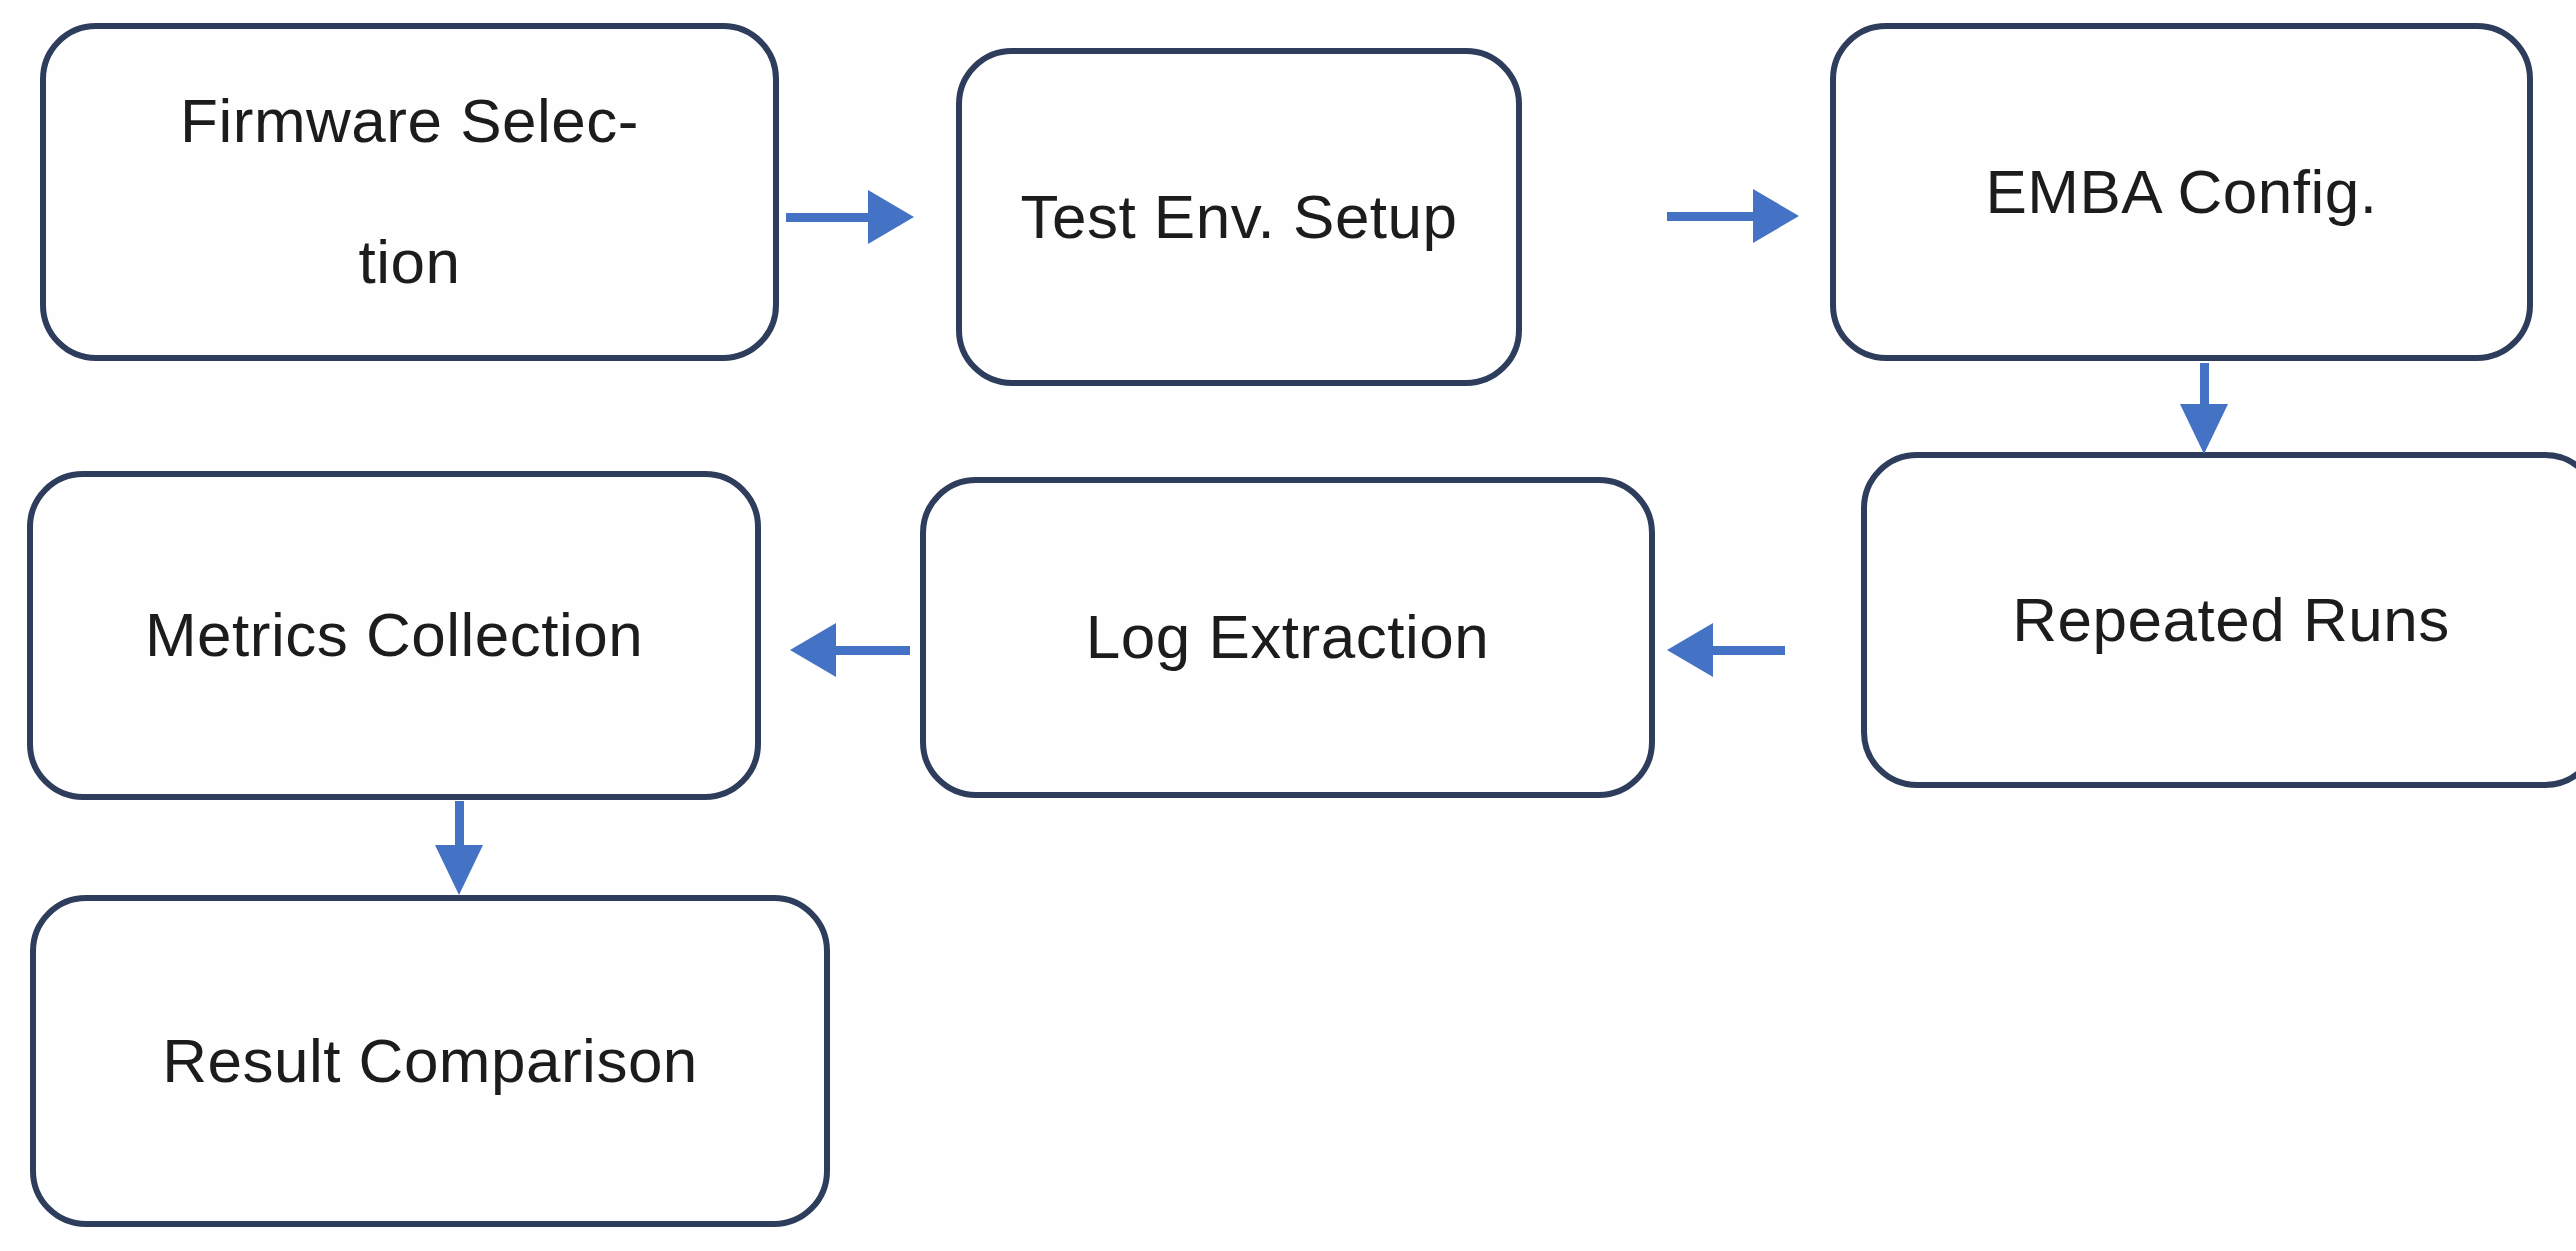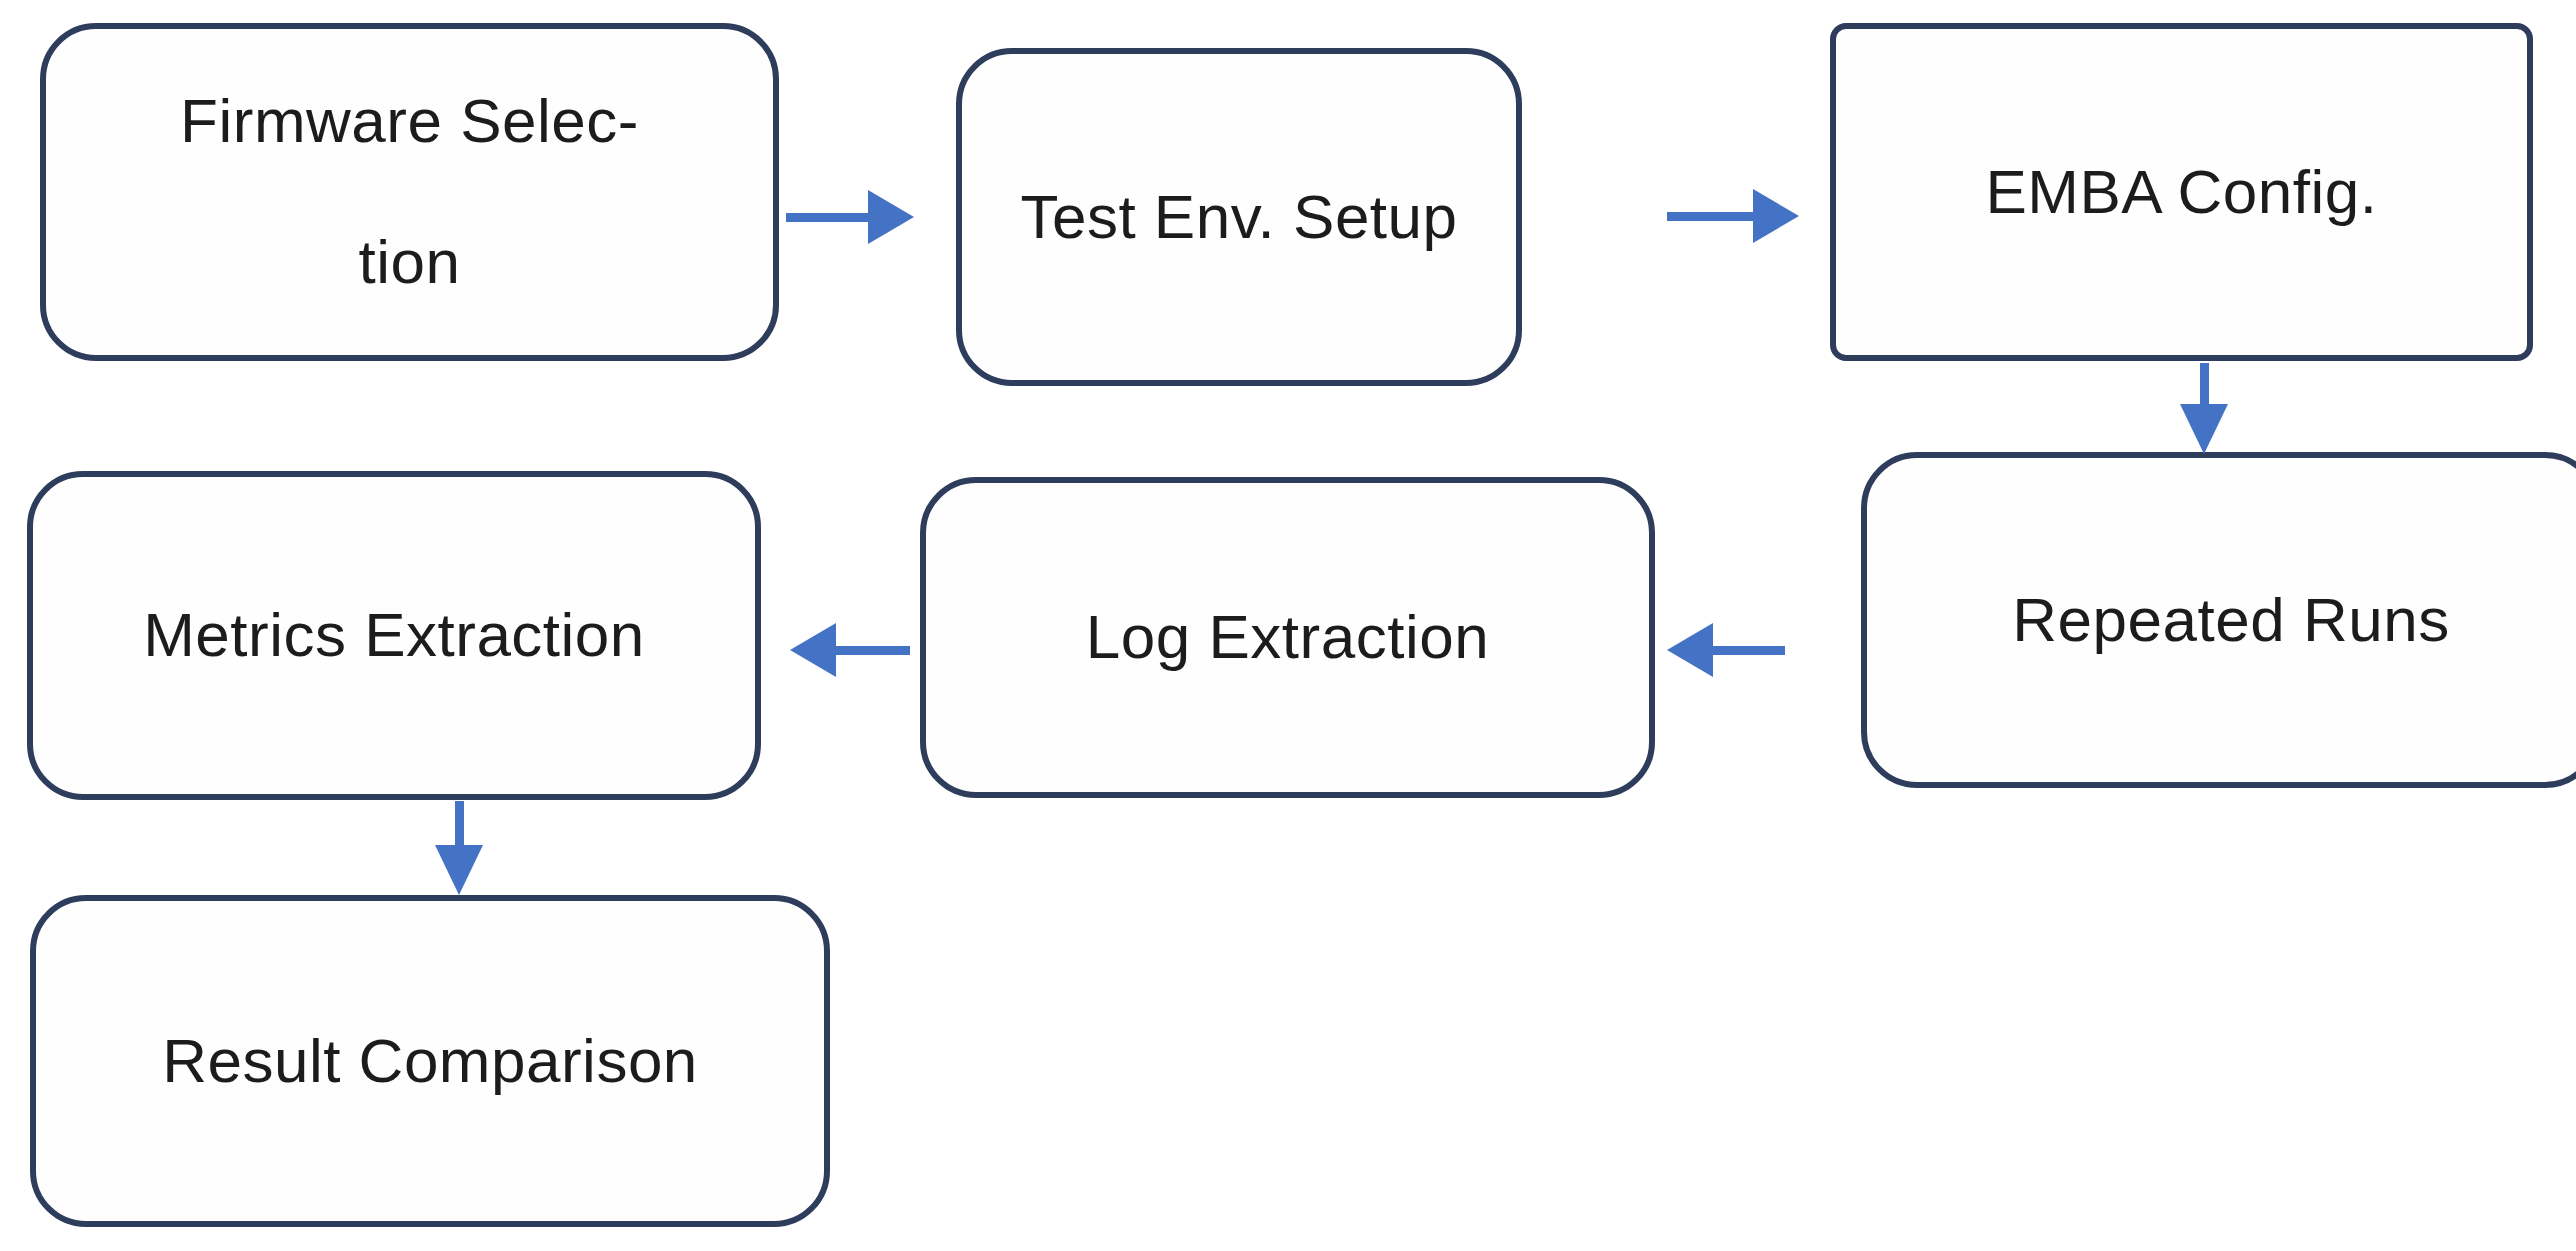--- a/index.html
+++ b/index.html
@@ -30,21 +30,21 @@
     text-align:center;
     color:var(--text-color);
     font-size:62px;
     line-height:1.95;
     letter-spacing:0.5px;
   }
   .node .line{display:block;white-space:nowrap;}
   
   .n-firmware   {left:40px;  top:23px;  width:739px; height:338px;gap:20px;}
   .n-testenv    {left:956px; top:34px;  width:566px; height:338px;margin-top:14px;}
-  .n-emba       {left:1830px;top:23px;  width:703px; height:338px;border-radius:16px;}
+  .n-emba       {left:1830px;top:23px;  width:703px; height:338px;}
   .n-repeated   {left:1813px;top:452px; width:740px; height:336px;margin-left:48px;}
   .n-logext     {left:920px; top:477px; width:735px; height:321px;}
   .n-metrics    {left:27px;  top:471px; width:734px; height:329px;}
   .n-result     {left:30px;  top:895px; width:800px; height:332px;}
 
   
   .arrow{position:absolute;display:flex;align-items:center;}
   .arrow .shaft{background:var(--arrow-color);}
   .arrow-h .shaft{height:9px;flex:1;}
   .arrow-h .head{
@@ -89,21 +89,21 @@
 
   <div class="node n-repeated">
     <span class="line">Repeated Runs</span>
   </div>
 
   <div class="node n-logext">
     <span class="line">Log Extraction</span>
   </div>
 
   <div class="node n-metrics">
-    <span class="line">Metrics Extraction</span>
+    <span class="line">Metrics Collection</span>
   </div>
 
   <div class="node n-result">
     <span class="line">Result Comparison</span>
   </div>
 
   <div class="arrow arrow-h arrow-right c-a1">
     <div class="shaft"></div>
     <div class="head"></div>
   </div>

